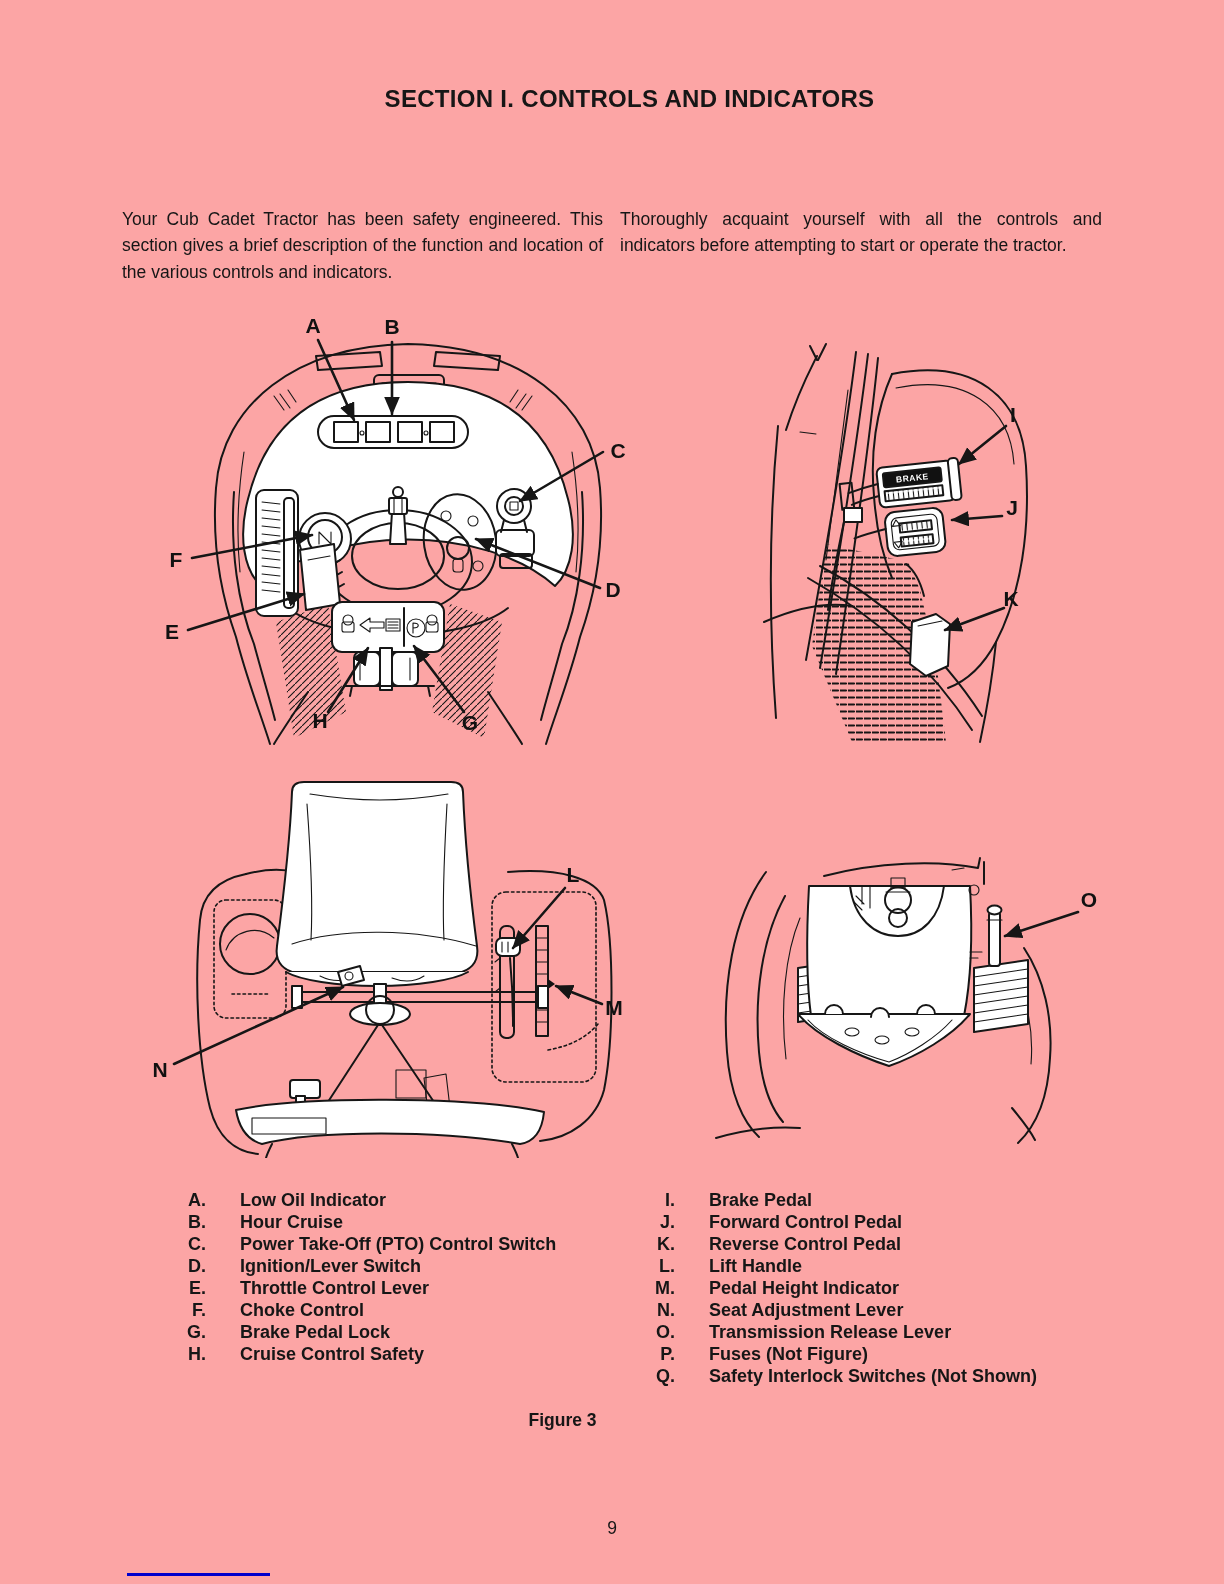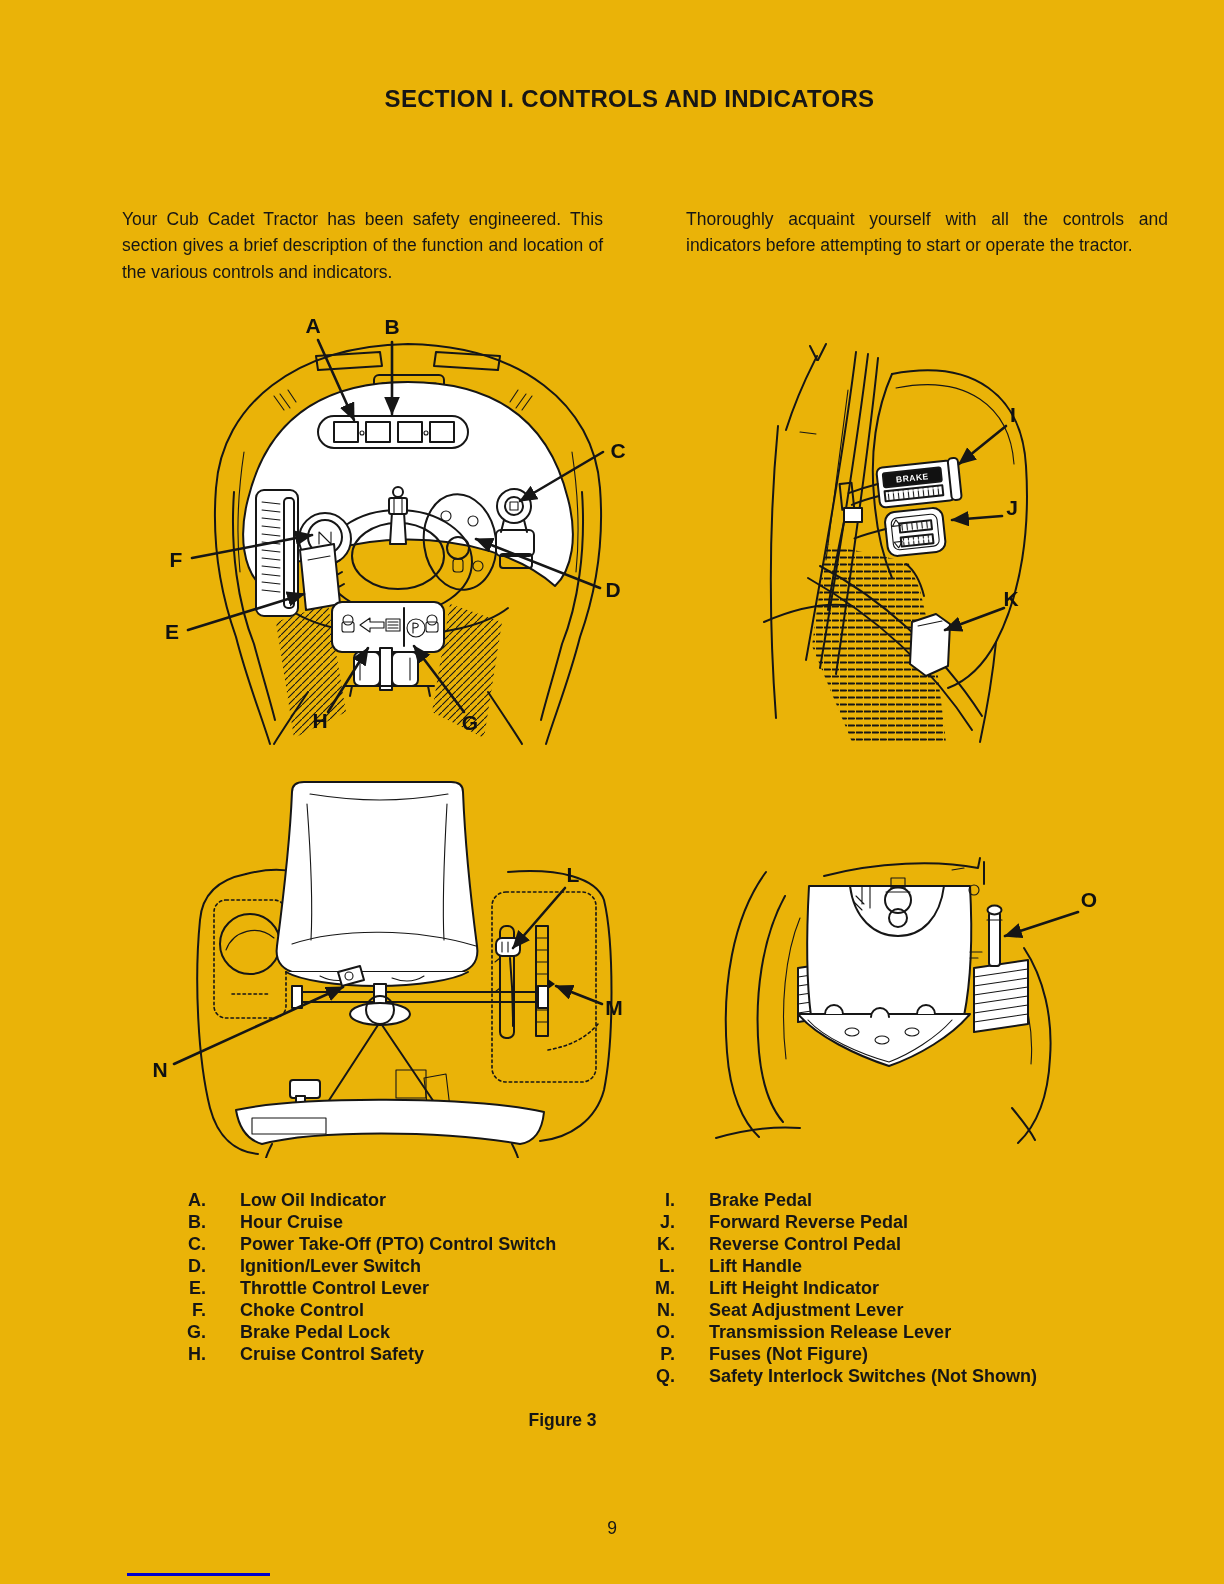--- a/index.html
+++ b/index.html
@@ -1,31 +1,31 @@
 <!DOCTYPE html>
 <html><head>
 <meta charset="utf-8">
 <style>
   html,body{margin:0;padding:0;background:#e8e8e8;}
   .page{
-    position:relative;width:1224px;height:1584px;background:#eab308;
+    position:relative;width:1224px;height:1584px;background:#fca5a5;
     font-family:"Liberation Sans","DejaVu Sans",sans-serif;color:#161616;
     margin:0 auto;overflow:hidden;
   }
   .title{
     position:absolute;left:122px;top:85px;width:1015px;
     text-align:center;font-size:24px;font-weight:bold;letter-spacing:.3px;
   }
   .intro{
     position:absolute;top:159px;font-size:17.5px;line-height:26.4px;
     text-align:justify;
     margin-top:47px;
   }
   .intro.left{left:122px;width:481px;}
-  .intro.right{left:686px;width:482px;}
+  .intro.right{left:620px;width:482px;}
   .fig{position:absolute;}
   
   .fig path,.fig rect,.fig circle,.fig ellipse,.fig line,.fig polygon,.fig polyline{
     fill:none;stroke:#161616;stroke-width:2;stroke-linecap:round;stroke-linejoin:round;
   }
   .fig .fw{fill:#ffffff;}
   .fig .fb{fill:#111111;stroke:none;}
   .fig .thin{stroke-width:1.1;}
   .fig .dot{stroke-dasharray:2.5,3;stroke-width:1.6;}
   .fig .leader{stroke-width:2.6;}
@@ -457,33 +457,33 @@
       </div>
   </div>
 
   <div class="legend rcol">
     <div class="lrow">
         <span class="lkey">I.</span>
         <span class="llabel">Brake Pedal</span>
       </div>
     <div class="lrow">
         <span class="lkey">J.</span>
-        <span class="llabel">Forward Reverse Pedal</span>
+        <span class="llabel">Forward Control Pedal</span>
       </div>
     <div class="lrow">
         <span class="lkey">K.</span>
         <span class="llabel">Reverse Control Pedal</span>
       </div>
     <div class="lrow">
         <span class="lkey">L.</span>
         <span class="llabel">Lift Handle</span>
       </div>
     <div class="lrow">
         <span class="lkey">M.</span>
-        <span class="llabel">Lift Height Indicator</span>
+        <span class="llabel">Pedal Height Indicator</span>
       </div>
     <div class="lrow">
         <span class="lkey">N.</span>
         <span class="llabel">Seat Adjustment Lever</span>
       </div>
     <div class="lrow">
         <span class="lkey">O.</span>
         <span class="llabel">Transmission Release Lever</span>
       </div>
     <div class="lrow">

